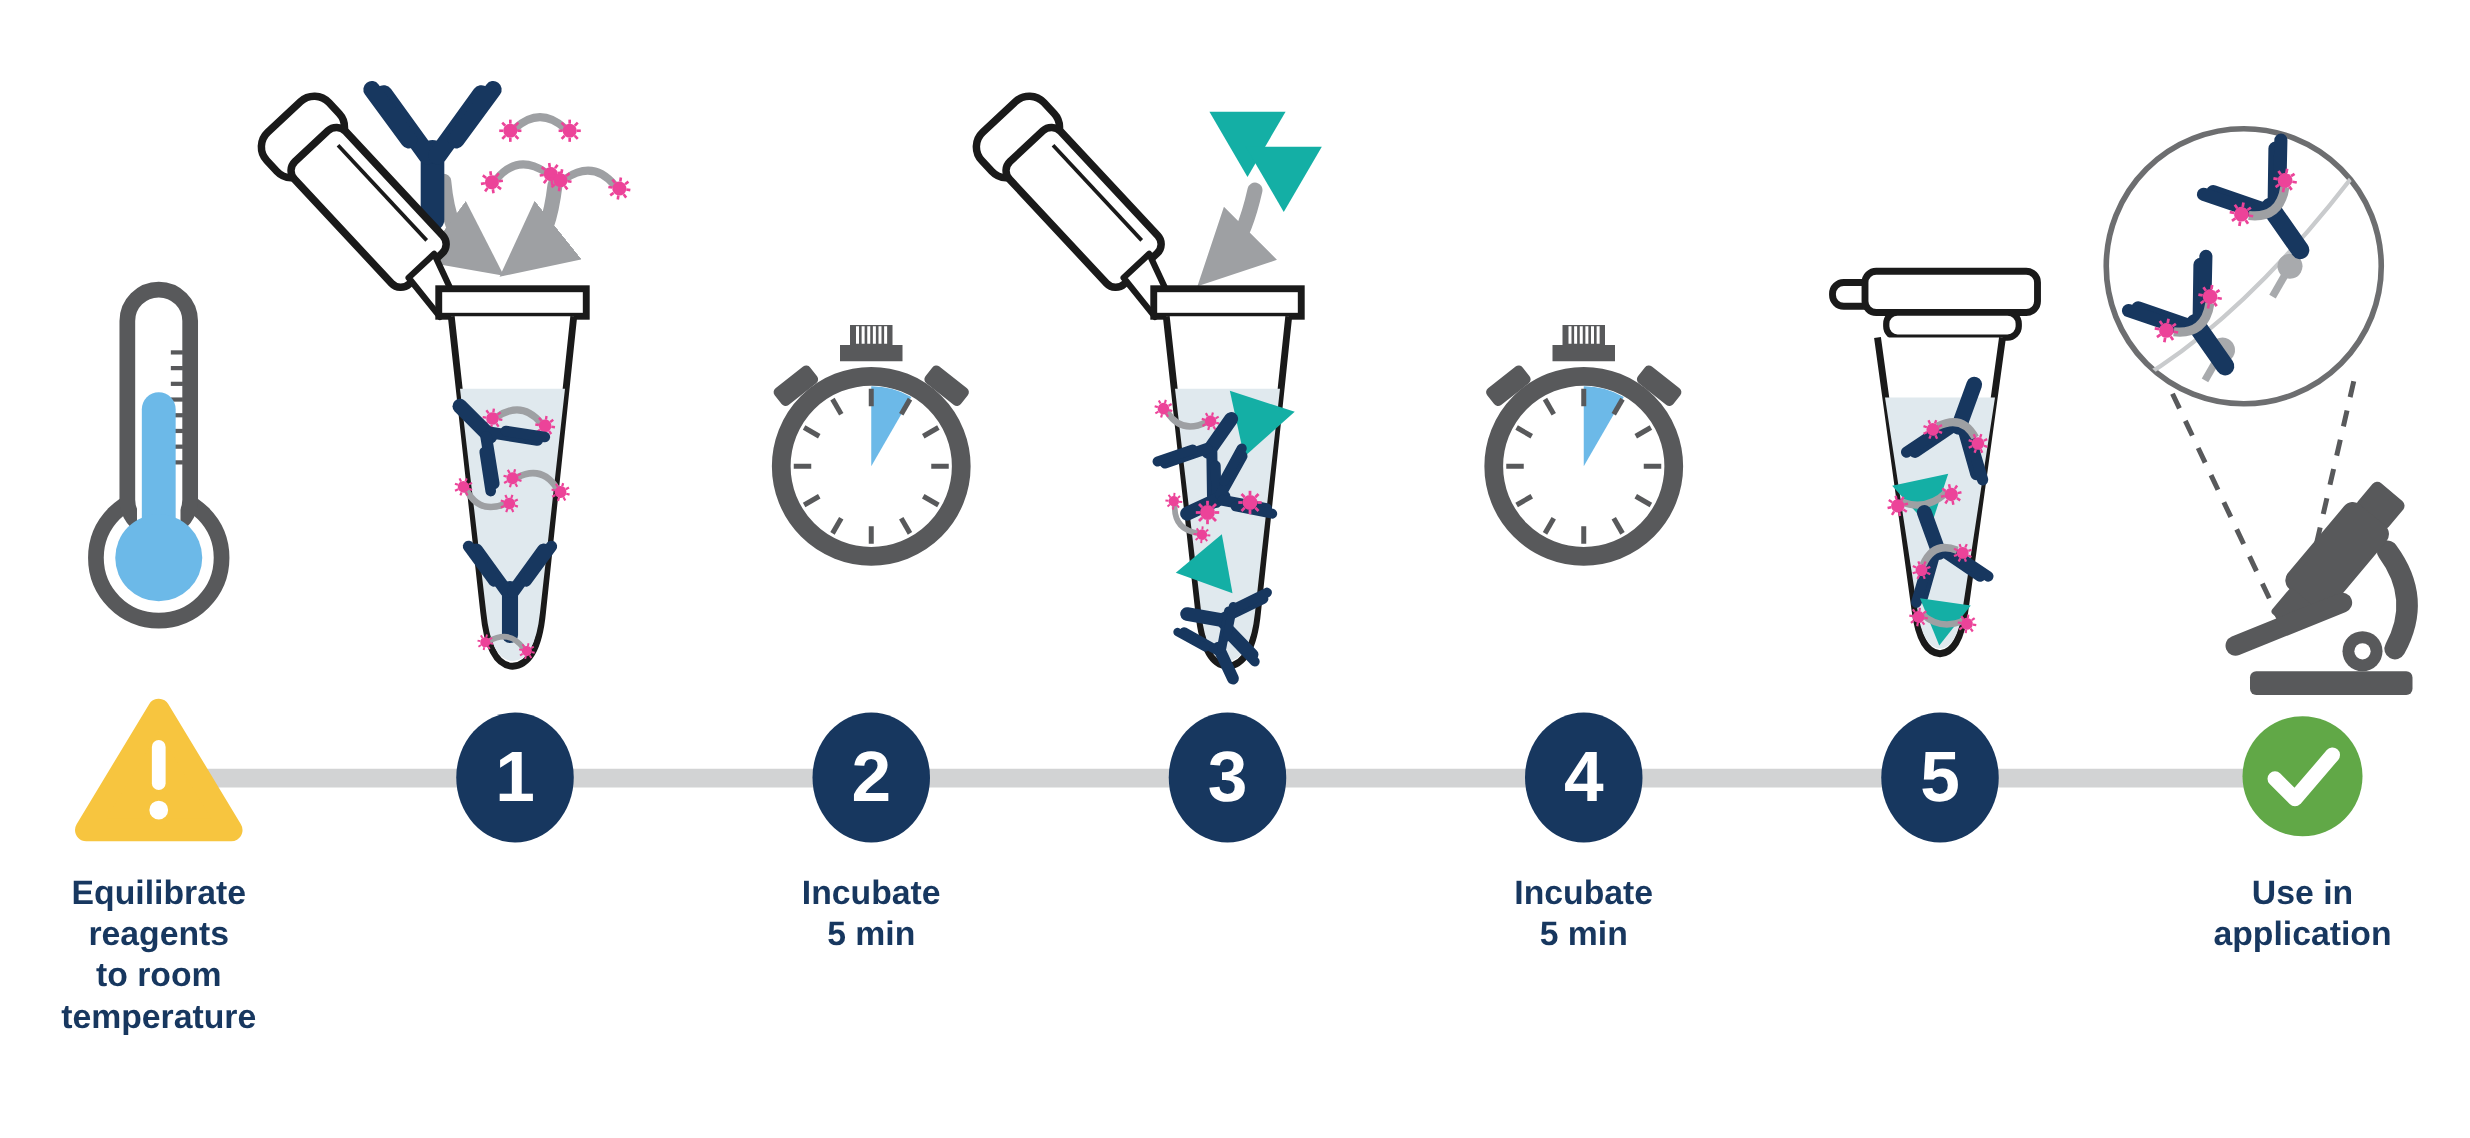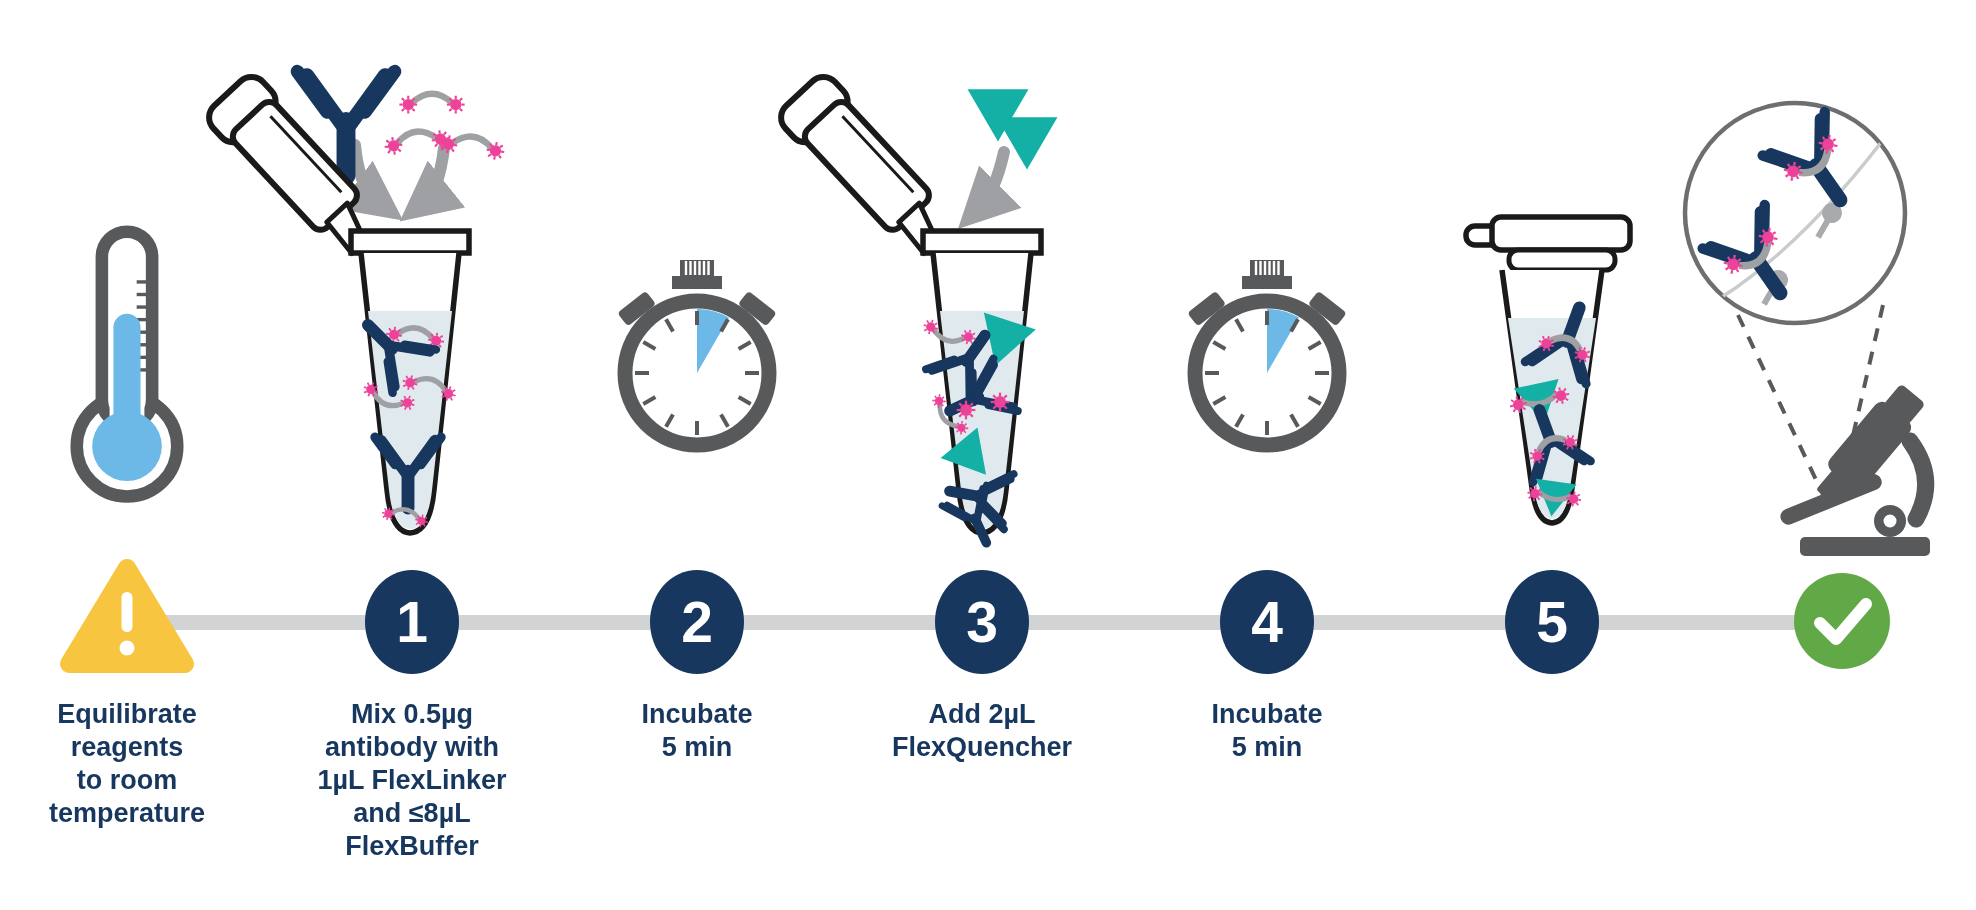--- a/index.html
+++ b/index.html
@@ -165,25 +165,20 @@
     <use href="#linker" transform="translate(196,281) rotate(8) scale(0.85)"></use>
     <use href="#ab" transform="translate(178,305) rotate(135) scale(0.85)"></use>
     <use href="#linker" transform="translate(211,332) rotate(16) scale(0.8)"></use>
     <use href="#linker" transform="translate(167,352) rotate(200) scale(0.78)"></use>
     <use href="#ab" transform="translate(188,412) scale(0.92)"></use>
     <use href="#linker" transform="translate(186,462) rotate(12) scale(0.68)"></use>
   </svg>
   <div class="abs num-marker" style="left:365px">
       <span>1</span>
     </div>
-  <div class="abs step-label" style="left:282px">Mix 0.5µg
-antibody with
-1µL FlexLinker
-and ≤8µL
-FlexBuffer</div>
 
   <svg class="abs" style="left:597px;top:253px" width="200" height="220" viewBox="-100 -120 200 220">
     <use href="#stopwatch"></use>
   </svg>
   <div class="abs num-marker" style="left:650px">
       <span>2</span>
     </div>
   <div class="abs step-label" style="left:567px">Incubate
 5 min</div>
 
@@ -207,22 +202,20 @@
     <use href="#burst" transform="translate(208,352) scale(0.85)"></use>
     <use href="#burst" transform="translate(174,360) scale(0.85)"></use>
     <use href="#linker" transform="translate(154,368) rotate(230) scale(0.7)"></use>
     <use href="#tri" transform="translate(178,398) rotate(200) scale(1.15)"></use>
     <use href="#ab" transform="translate(196,448) rotate(100) scale(0.78)"></use>
     <use href="#ab" transform="translate(180,462) rotate(-25) scale(0.68)"></use>
   </svg>
   <div class="abs num-marker" style="left:935px">
       <span>3</span>
     </div>
-  <div class="abs step-label" style="left:852px">Add 2µL
-FlexQuencher</div>
 
   <svg class="abs" style="left:1167px;top:253px" width="200" height="220" viewBox="-100 -120 200 220">
     <use href="#stopwatch"></use>
   </svg>
   <div class="abs num-marker" style="left:1220px">
       <span>4</span>
     </div>
   <div class="abs step-label" style="left:1137px">Incubate
 5 min</div>
 
@@ -269,14 +262,16 @@
       </g>
       <circle cx="28" cy="66" r="16" fill="#58595B"></circle>
       <circle cx="28" cy="66" r="6.5" fill="#fff"></circle>
       <rect x="-62" y="82" width="130" height="19" rx="5" fill="#58595B"></rect>
     </g>
   </svg>
   <svg class="abs" style="left:1792px;top:571px" width="100" height="100" viewBox="0 0 100 100">
     <circle cx="50" cy="50" r="48" fill="#61A847"></circle>
     <path d="M28,52 L44,68 L74,33" fill="none" stroke="#fff" stroke-width="12" stroke-linecap="round" stroke-linejoin="round"></path>
   </svg>
+  <div class="abs step-label" style="left:1712px">Use in
+application</div>
 
 </div>
 
 </body></html>

